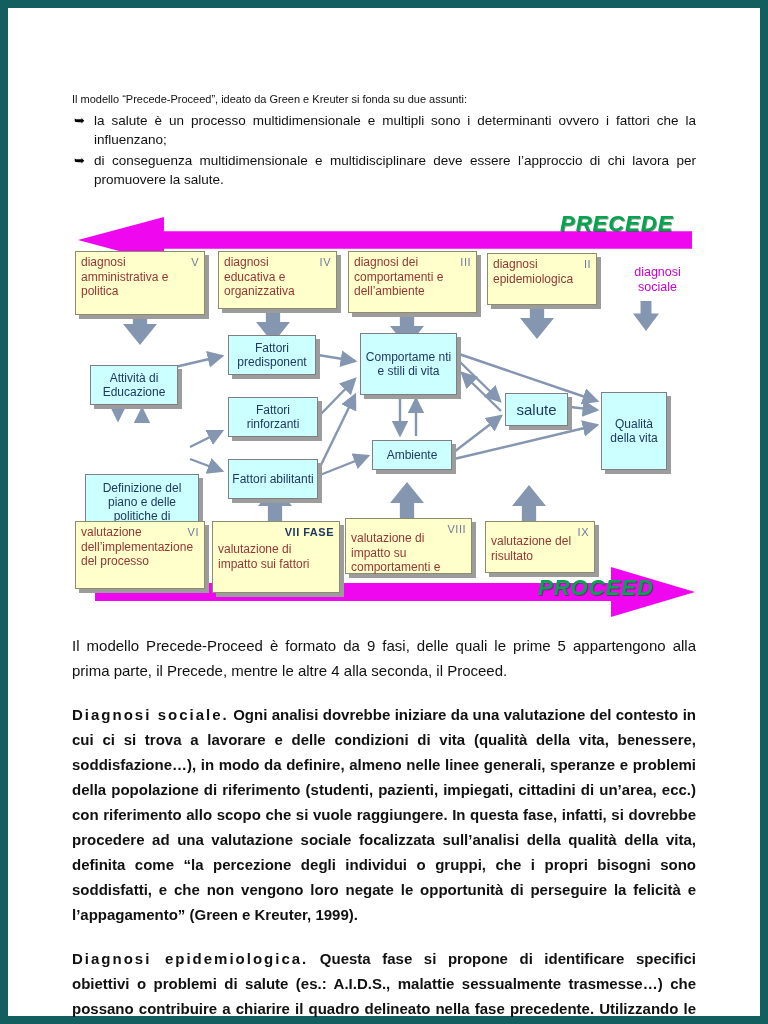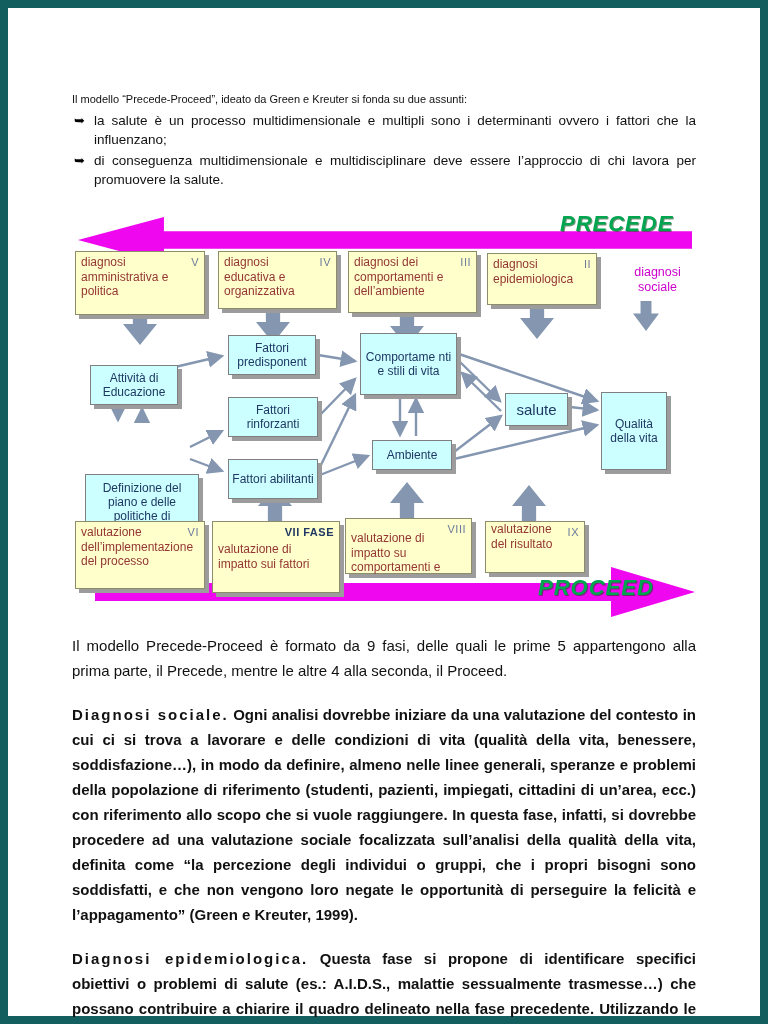--- a/index.html
+++ b/index.html
@@ -179,21 +179,21 @@
       <span class="numeral">VI</span>
     </div>
     <div class="ybox" style="left:152px;top:312px;width:128px;height:72px;padding-top:20px;">
       <span>valutazione di impatto sui fattori</span>
       <span class="numeral numeral-dark">VII FASE</span>
     </div>
     <div class="ybox" style="left:285px;top:309px;width:127px;height:56px;padding-top:12px;">
       <span>valutazione di impatto su comportamenti e</span>
       <span class="numeral">VIII</span>
     </div>
-    <div class="ybox" style="left:425px;top:312px;width:100px;height:52px;padding-top:0;">
+    <div class="ybox" style="left:425px;top:312px;width:110px;height:52px;padding-top:12px;">
       <span>valutazione del risultato</span>
       <span class="numeral">IX</span>
     </div>
 
     <div class="arrow-proceed"></div>
     <div class="big-label lbl-proceed">PROCEED</div>
 
   </div>
 
   <p class="para">Il modello Precede-Proceed è formato da 9 fasi, delle quali le prime 5 appartengono alla prima parte, il Precede, mentre le altre 4 alla seconda, il Proceed.</p>

